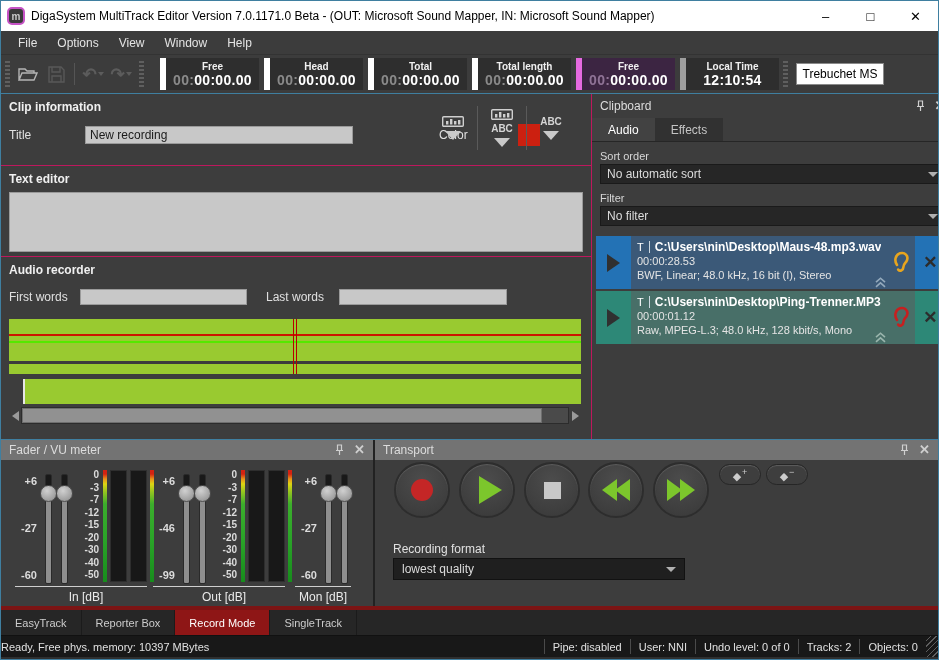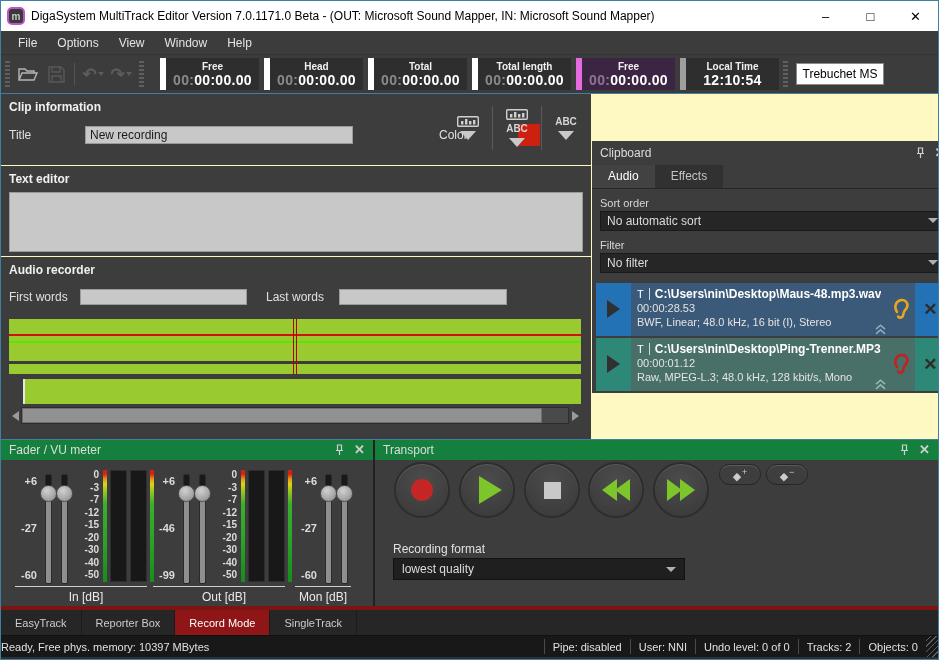--- a/index.html
+++ b/index.html
@@ -32,31 +32,31 @@
   .counter.gray .cbar { background:#9e9e9e; }
   .cbox { width:93px; background:#2e2e2e; display:flex; flex-direction:column; align-items:center; justify-content:center; }
   .counter.pink .cbox { background:#3c2542; }
   .clabel { font-size:10px; font-weight:bold; color:#f0f0f0; line-height:11px; }
   .ctime { font-size:14px; font-weight:bold; color:#fff; line-height:16px; letter-spacing:.3px; }
   .ctime .dim { color:#8a8a8a; }
   .counter.pink .ctime .dim { color:#8f7396; }
   .font-selector { margin-left:4px; width:88px; height:22px; background:#fff; border:1px solid #8a8a8a; color:#000000; font-size:12px; display:flex; align-items:center; justify-content:center; }
 
   
-  .main { display:flex; height:346px; background:#fef9c3; border-top:1px solid #3f7fa0; gap:1px;align-items:center; }
+  .main { display:flex; height:346px; background:#be185d; border-top:1px solid #3f7fa0; gap:1px; }
   .left-col { width:595px; display:flex; flex-direction:column; gap:1px; }
   .panel { background:#3d3d3d; }
   .p-header { font-size:12px; font-weight:bold; color:#f0f0f0; }
 
   .clip-info { height:71px; position:relative; padding:6px 8px; }
   .ci-row { position:absolute; top:30px; left:8px; display:flex; align-items:center;gap:40px; }
   .flabel { font-size:12px; color:#e0e0e0; }
   .text-input { background:#c8c8c8; border:1px solid #9a9a9a; height:18px; font-size:12px; color:#1a1a1a; padding:0 4px; font-family:"Liberation Sans",sans-serif; }
   .color-swatch { width:22px; height:22px; background:#cc2010; margin-left:10px; }
-  .dd-group { position:absolute; top:8px; right:1px; display:flex; align-items:center; }
+  .dd-group { position:absolute; top:8px; right:16px; display:flex; align-items:center; }
   .dd-btn { width:48px; height:52px; display:flex; flex-direction:column; align-items:center; justify-content:center; gap:4px; }
   .dd-sep { width:1px; height:44px; background:#5a5a5a; }
   .dd-caret { width:0; height:0; border-left:8px solid transparent; border-right:8px solid transparent; border-top:9px solid #c9c9c9; }
   .abc-txt { font-size:10px; font-weight:bold; color:#d5d5d5; line-height:10px; }
 
   .text-editor { height:90px; padding:6px 8px; }
   .textarea { margin-top:6px; width:574px; height:60px; background:#c8c8c8; border:1px solid #9a9a9a; }
 
   .audio-recorder { height:182px; position:relative; padding:6px 8px; }
   .ar-words { position:absolute; top:32px; left:8px; width:579px; display:flex; align-items:center; }
@@ -104,21 +104,21 @@
   .ci-ear { width:28px; display:flex; align-items:center; justify-content:center; }
   .ci-x { width:30px; display:flex; align-items:center; justify-content:center; font-size:17px; font-weight:bold; color:#2c2c2c; }
   .item1 { background:#3b5978; } .item1 .accent { background:#2372b5; }
   .item2 { background:#486f68; } .item2 .accent { background:#2d8877; }
   .item1 .ear-ic { color:#e8a51e; } .item2 .ear-ic { color:#c62020; }
 
   
   .bottom-row { display:flex; height:167px; background:#222; gap:2px; border-top:1px solid #3f7fa0; }
   .fader-panel { width:372px; position:relative; }
   .transport-panel { flex:1; position:relative; }
-  .bp-header { height:20px; display:flex; align-items:center; padding:0 8px; background:#15803d; }
+  .bp-header { height:20px; display:flex; align-items:center; padding:0 8px; background:#737373; }
 
   .vgroup { position:absolute; top:20px; height:146px; }
   .g1 { left:12px; width:146px; } .g2 { left:150px; width:146px; } .g3 { left:292px; width:60px; }
   .marks { position:absolute; left:0; top:15px; height:106px; width:24px; display:flex; flex-direction:column; justify-content:space-between; align-items:flex-end; }
   .marks span { font-size:11px; font-weight:bold; color:#dcdcdc; }
   .ftrack { position:absolute; top:14px; width:7px; height:110px; background:linear-gradient(to bottom,#191919 0,#191919 16px,#8f8f8f 17px,#8f8f8f 100%); border:1px solid #2a2a2a; border-radius:2px; }
   .fa1 { left:32px; } .fa2 { left:48px; }
   .fknob { position:absolute; top:25px; width:17px; height:17px; border-radius:50%; background:radial-gradient(circle at 40% 32%,#d0d0d0,#8a8a8a); border:1px solid #4f4f4f; }
   .fk1 { left:27px; } .fk2 { left:43px; }
   .scale { position:absolute; left:60px; top:10px; width:26px; height:110px; display:flex; flex-direction:column; justify-content:space-between; align-items:flex-end; }

